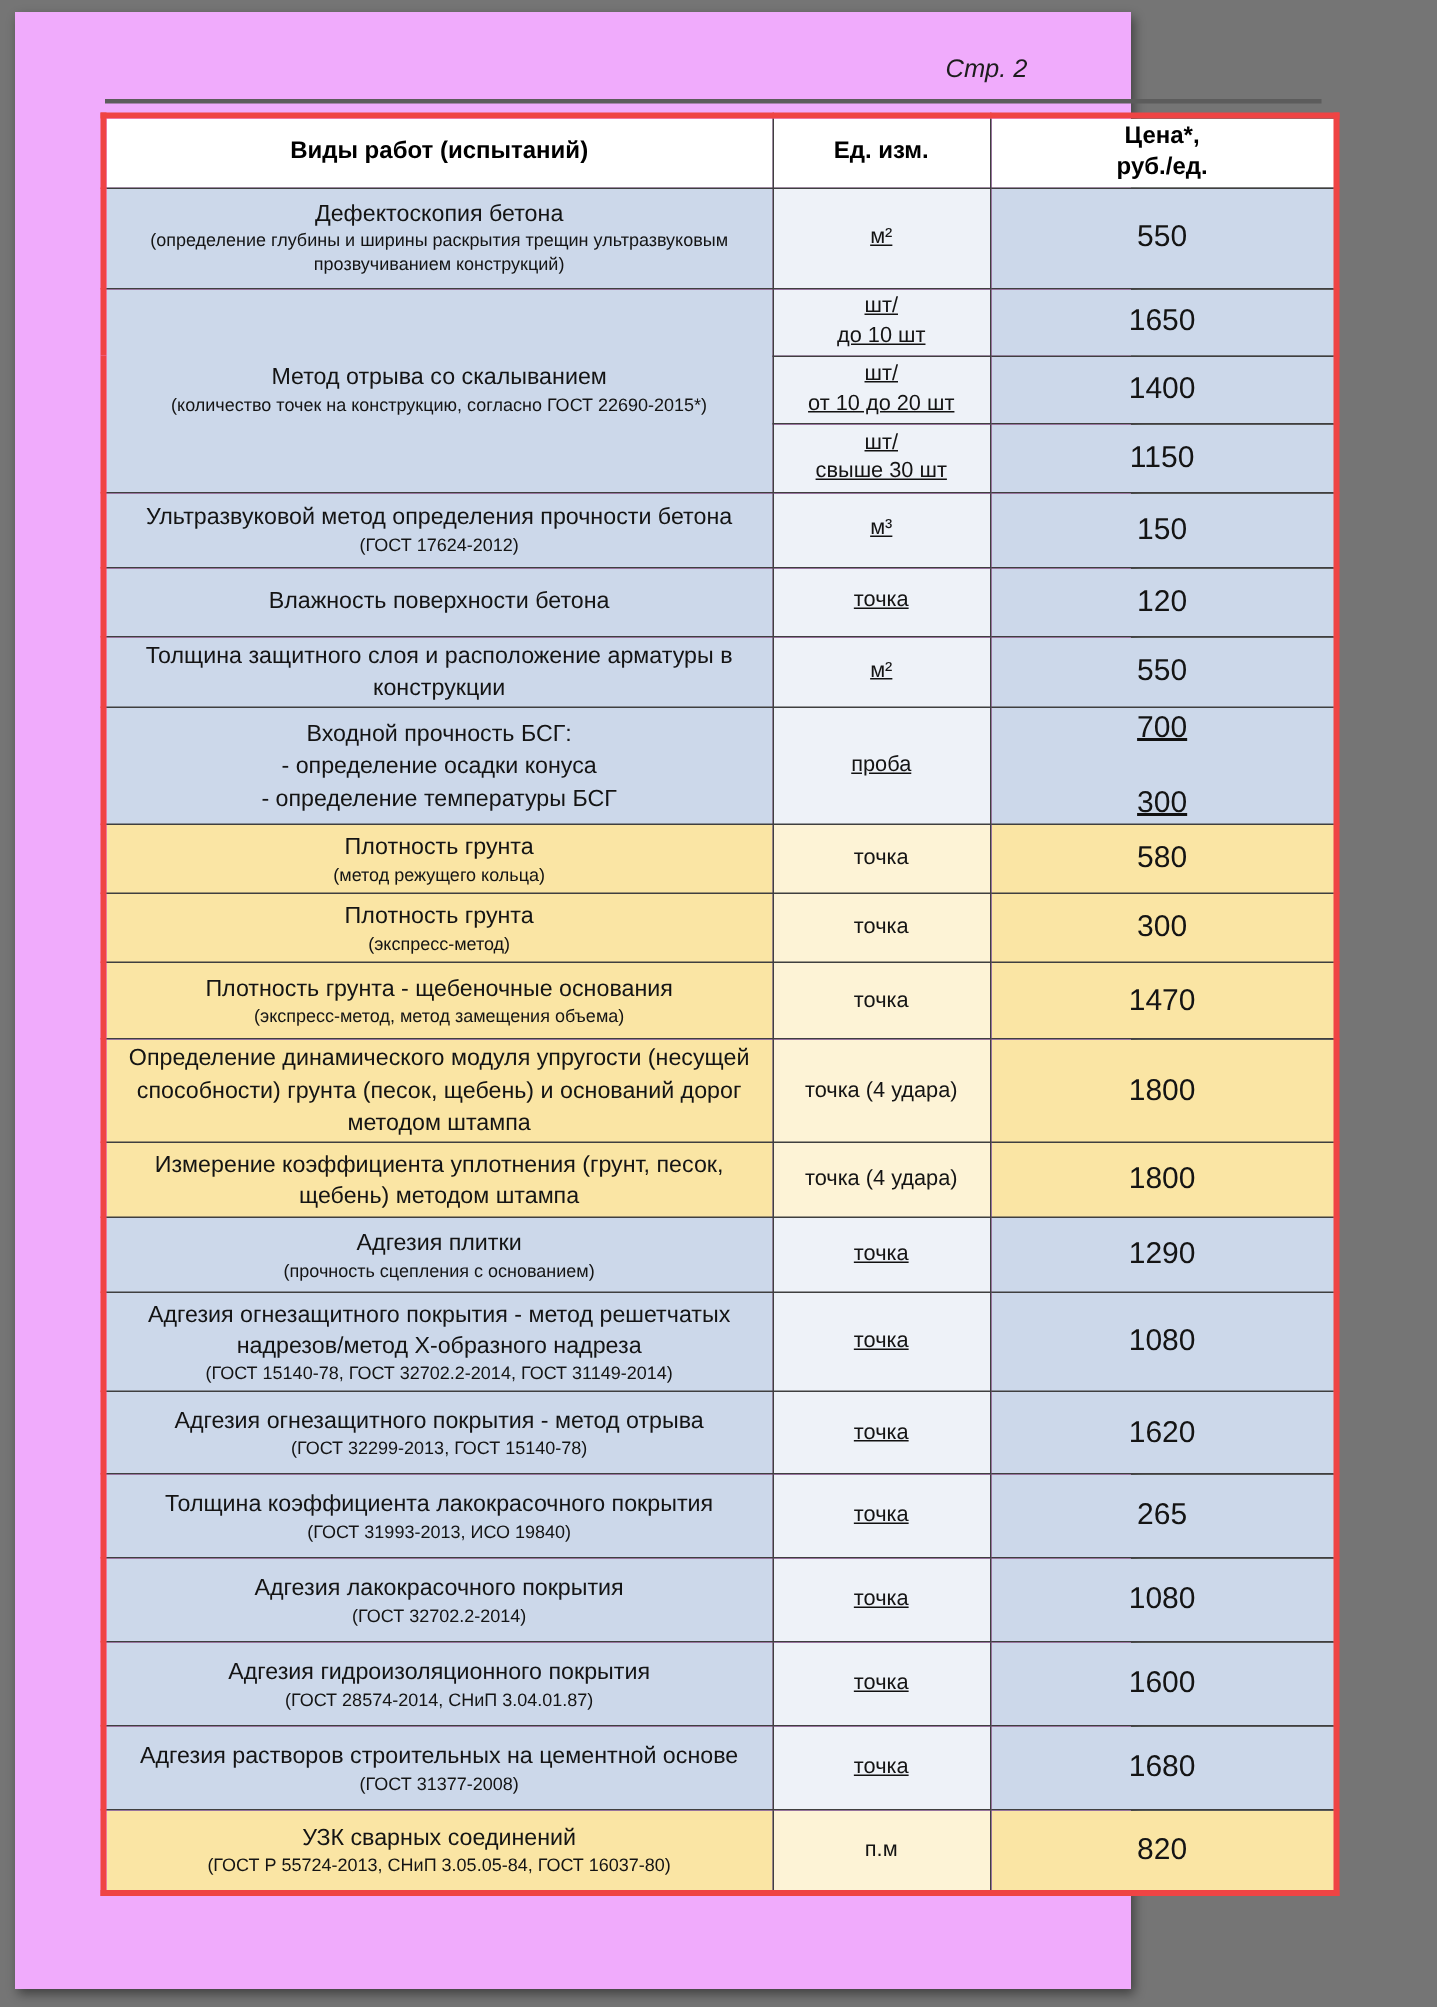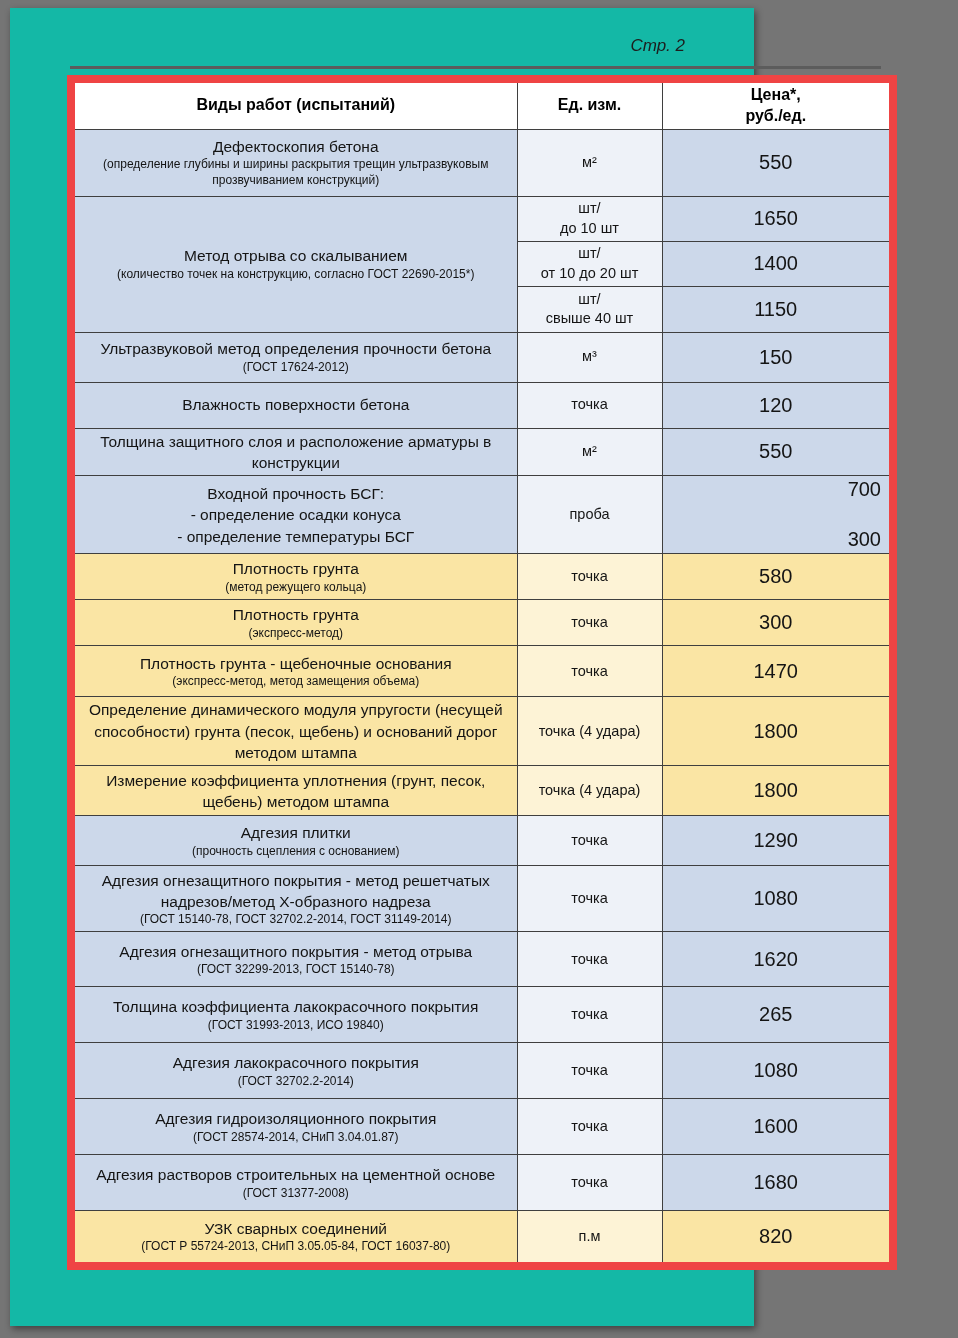--- a/index.html
+++ b/index.html
@@ -5,53 +5,53 @@
   html,body{margin:0;padding:0;}
   body{
     width:958px;height:1338px;position:relative;
     background:#757575;
     font-family:"Liberation Sans","DejaVu Sans",sans-serif;
     color:#111;
     overflow:hidden;
   }
   .page{
     position:absolute;left:10px;top:8px;width:744px;height:1318px;
-    background:#14b8a6;
+    background:#f0abfc;
     box-shadow:2px 3px 7px rgba(0,0,0,0.45);
   }
   .page-number{
     position:absolute;top:28px;right:69px;
     font-style:italic;font-size:17px;color:#1d1d1d;
   }
   .header-rule{
     position:absolute;left:60px;top:58px;width:811px;height:3px;
     background:#5c5c5c;
   }
   table.price-table{
     position:absolute;left:57px;top:67px;
     width:822px;border-collapse:collapse;table-layout:fixed;
-    border:8px solid #ef4444;
+    border:4px solid #ef4444;
   }
   .price-table th,.price-table td{
     border:1px solid #3f3f3f;
     text-align:center;vertical-align:middle;
     padding:2px 8px;
     overflow:hidden;
   }
   .price-table th{
     background:#ffffff;font-weight:bold;font-size:16px;line-height:1.3;color:#000;
   }
   .nm{font-size:15.5px;line-height:1.38;color:#141414;}
   .sub{font-size:12px;line-height:1.32;color:#141414;}
   .unit-txt{font-size:14.5px;line-height:1.35;color:#141414;}
   .price-txt{font-size:20px;color:#141414;}
-  .price-stack{display:flex;flex-direction:column;align-items:flex-end;gap:27px;}
+  .price-stack{display:flex;flex-direction:column;align-items:center;gap:27px;text-decoration:underline;}
   
   tr.t-blue td.c-main{background:#ccd8ea;}
-  tr.t-blue td.c-unit{background:#eef2f8;}
+  tr.t-blue td.c-unit{background:#eef2f8;text-decoration:underline;}
   tr.t-yellow td.c-main{background:#fae5a4;}
   tr.t-yellow td.c-unit{background:#fdf3d6;}
 </style>
 </head>
 <body>
 
 <div class="page">
 
   <div class="page-number">Стр. 2</div>
   <div class="header-rule"></div>
@@ -105,21 +105,21 @@
           <div class="unit-txt">шт/</div>
           <div class="unit-txt">от 10 до 20 шт</div>
         </td>
         <td class="c-main">
             <div class="price-txt">1400</div>
           </td>
       </tr>
       <tr class="t-blue" style="height:46px">
         <td class="c-unit">
           <div class="unit-txt">шт/</div>
-          <div class="unit-txt">свыше 40 шт</div>
+          <div class="unit-txt">свыше 30 шт</div>
         </td>
         <td class="c-main">
             <div class="price-txt">1150</div>
           </td>
       </tr>
 
       <tr class="t-blue" style="height:50px">
         <td class="c-main">
           <div class="nm">Ультразвуковой метод определения прочности бетона</div>
           <div class="sub">(ГОСТ 17624-2012)</div>

